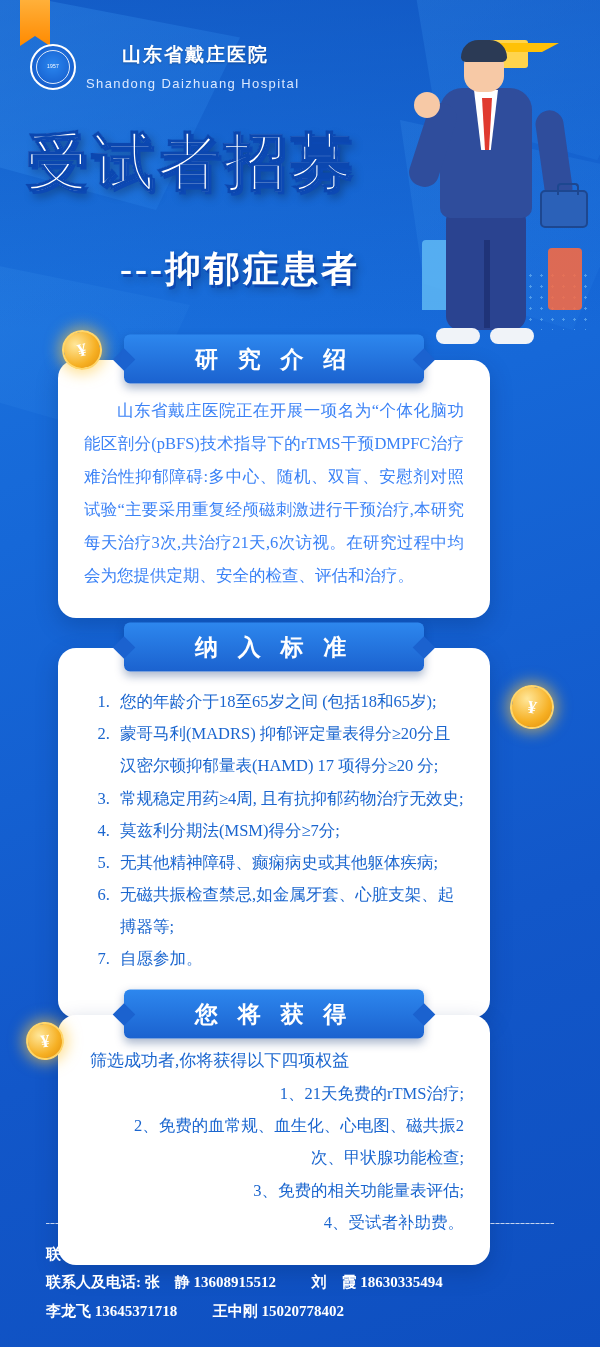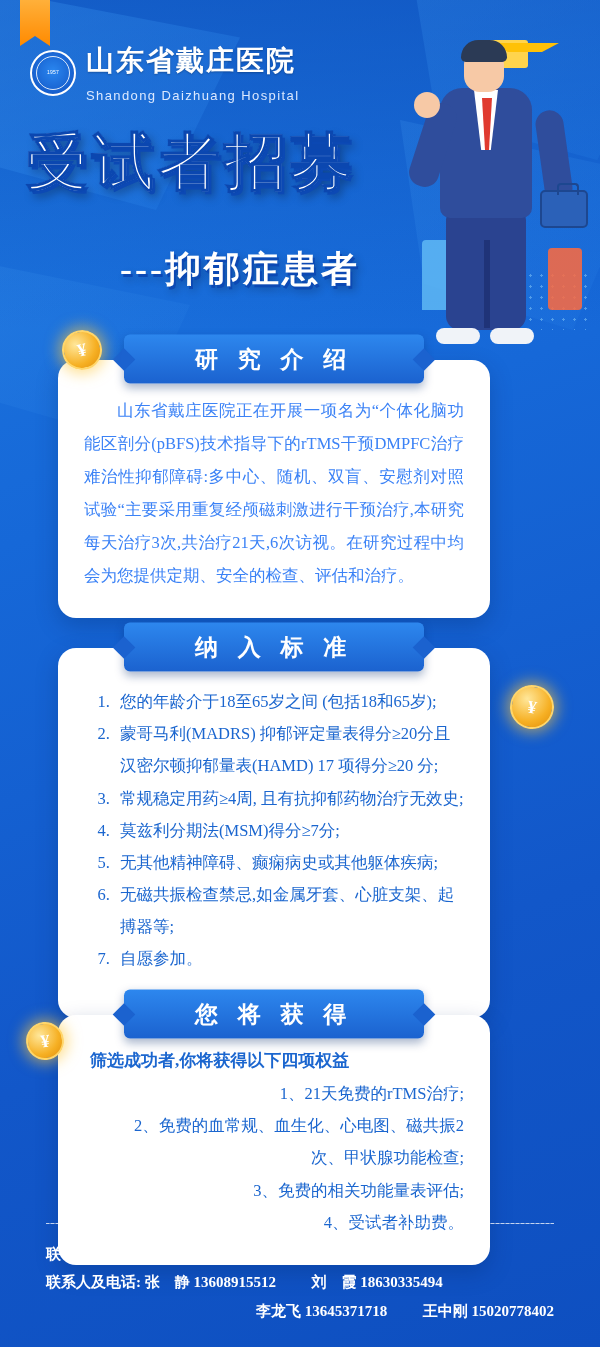--- a/index.html
+++ b/index.html
@@ -49,23 +49,24 @@
     border:2px solid #ffffff; background:radial-gradient(circle at 50% 45%, #2a86ef, #0e4fc0);
     display:flex; align-items:center; justify-content:center; flex-direction:column;
     color:#fff; font-size:5px; line-height:1.1; text-align:center; letter-spacing:.2px;
   }
   .logo-mark .inner-ring{
     width:34px;height:34px;border-radius:50%;border:1px solid rgba(255,255,255,.85);
     display:flex;align-items:center;justify-content:center;flex-direction:column;
   }
   .logo-mark .yr{font-size:5px;}
   .logo-text .cn {
-    color:#fff; font-size:28px; font-weight:bold; letter-spacing:2px;
+    color:#fff; font-size:19px; font-weight:bold; letter-spacing:2px;
     font-family:"Liberation Serif","DejaVu Serif",serif;
     text-shadow:0 1px 2px rgba(0,0,0,.25);
+    margin-left:36px;
   }
   .logo-text .en {
     color:#dbe9ff; font-size:13px; letter-spacing:1.4px; margin-top:8px;
     font-family:Liberation Sans, sans-serif;
   }
 
   
   .hero-title {
     position:absolute; left:26px; top:120px; z-index:7;
     font-size:62px; font-weight:bold; letter-spacing:4px; color:#ffffff;
@@ -155,35 +156,35 @@
     text-indent:2em; font-family:"Liberation Serif","DejaVu Serif",serif;
   }
 
   ol.crit { list-style:decimal; margin:4px 0 16px 30px; color:#1b66cf; }
   ol.crit li {
     font-size:16.5px; line-height:1.95; color:#1b66cf; padding-left:6px;
     font-family:"Liberation Serif","DejaVu Serif",serif;
   }
 
   .gain-lead {
-    color:#1b66cf; font-size:17px; font-weight:bold; margin-bottom:6px; padding-left:6px;
+    color:#1b66cf; font-size:17px; font-weight:normal; margin-bottom:6px; padding-left:6px;
     font-family:"Liberation Serif","DejaVu Serif",serif;
   }
   ul.gain-list { list-style:none; margin:0; padding-left:18px;text-align:right; }
   ul.gain-list li {
     color:#1b66cf; font-size:16.5px; line-height:1.95;
     font-family:"Liberation Serif","DejaVu Serif",serif;
   }
 
   
   .footer { position:absolute; left:0; bottom:0; width:100%; padding:0 46px 22px; z-index:8; }
   .footer-div { height:1px; background:rgba(255,255,255,.45); margin-bottom:16px; border-top:1px dashed rgba(255,255,255,.55); }
   .f-line {
     color:#ffffff; font-size:15px; font-weight:bold; line-height:1.9;
-    font-family:"Liberation Serif","DejaVu Serif",serif; text-align:right;
+    font-family:"Liberation Serif","DejaVu Serif",serif; text-align:left;
   }
   .f-line.left { text-align:left; }
   .f-gap { display:inline-block; width:28px; }
 </style>
 </head>
 <body>
 
 <div class="poster">
 
   <div class="bg-top-dark"></div>

